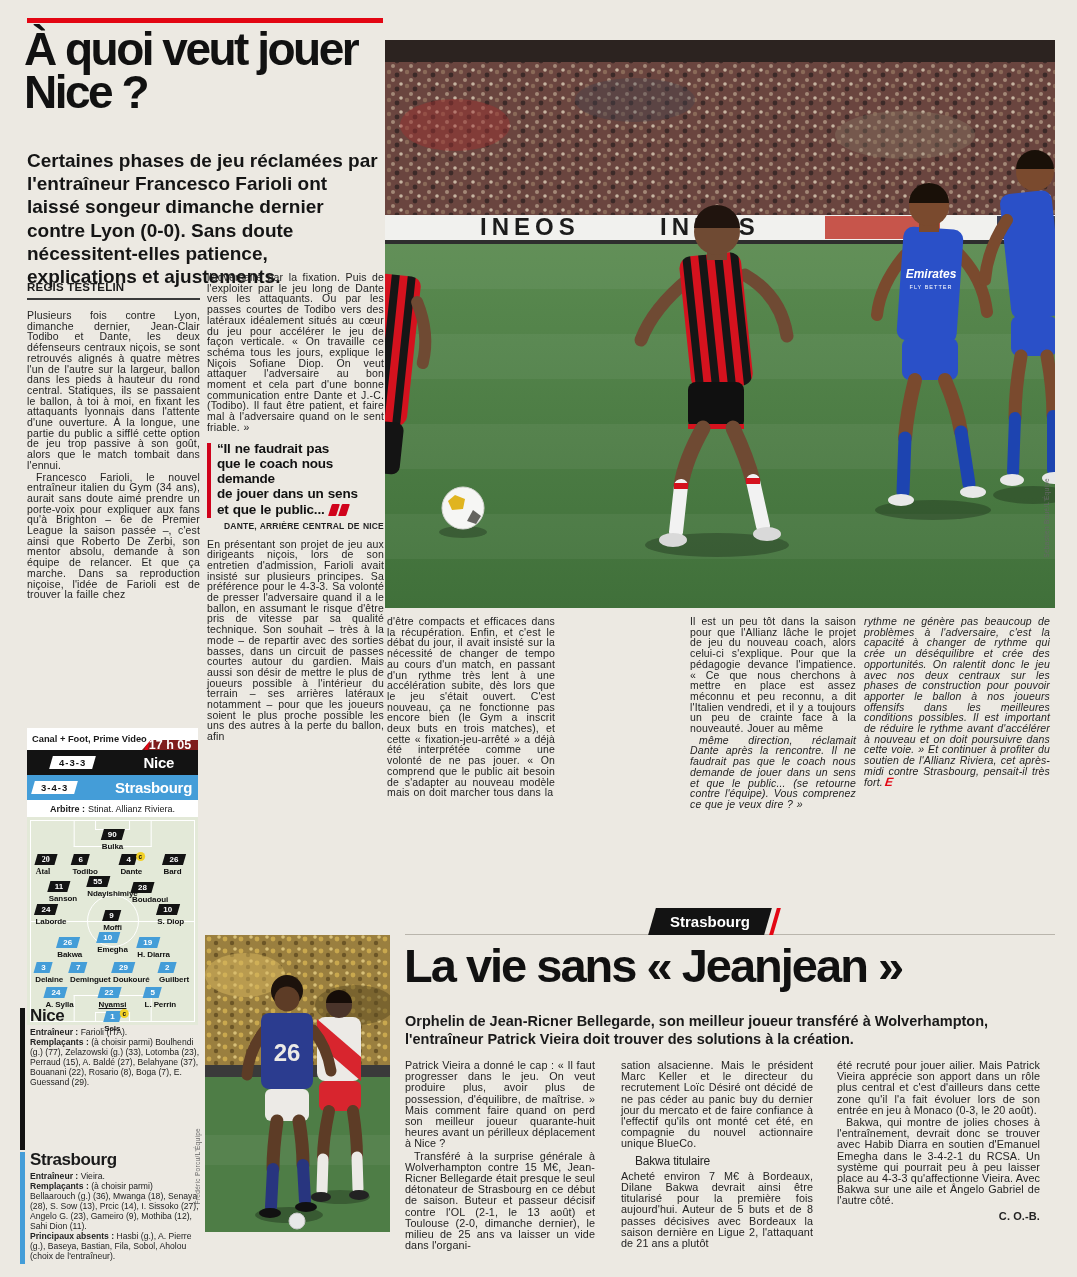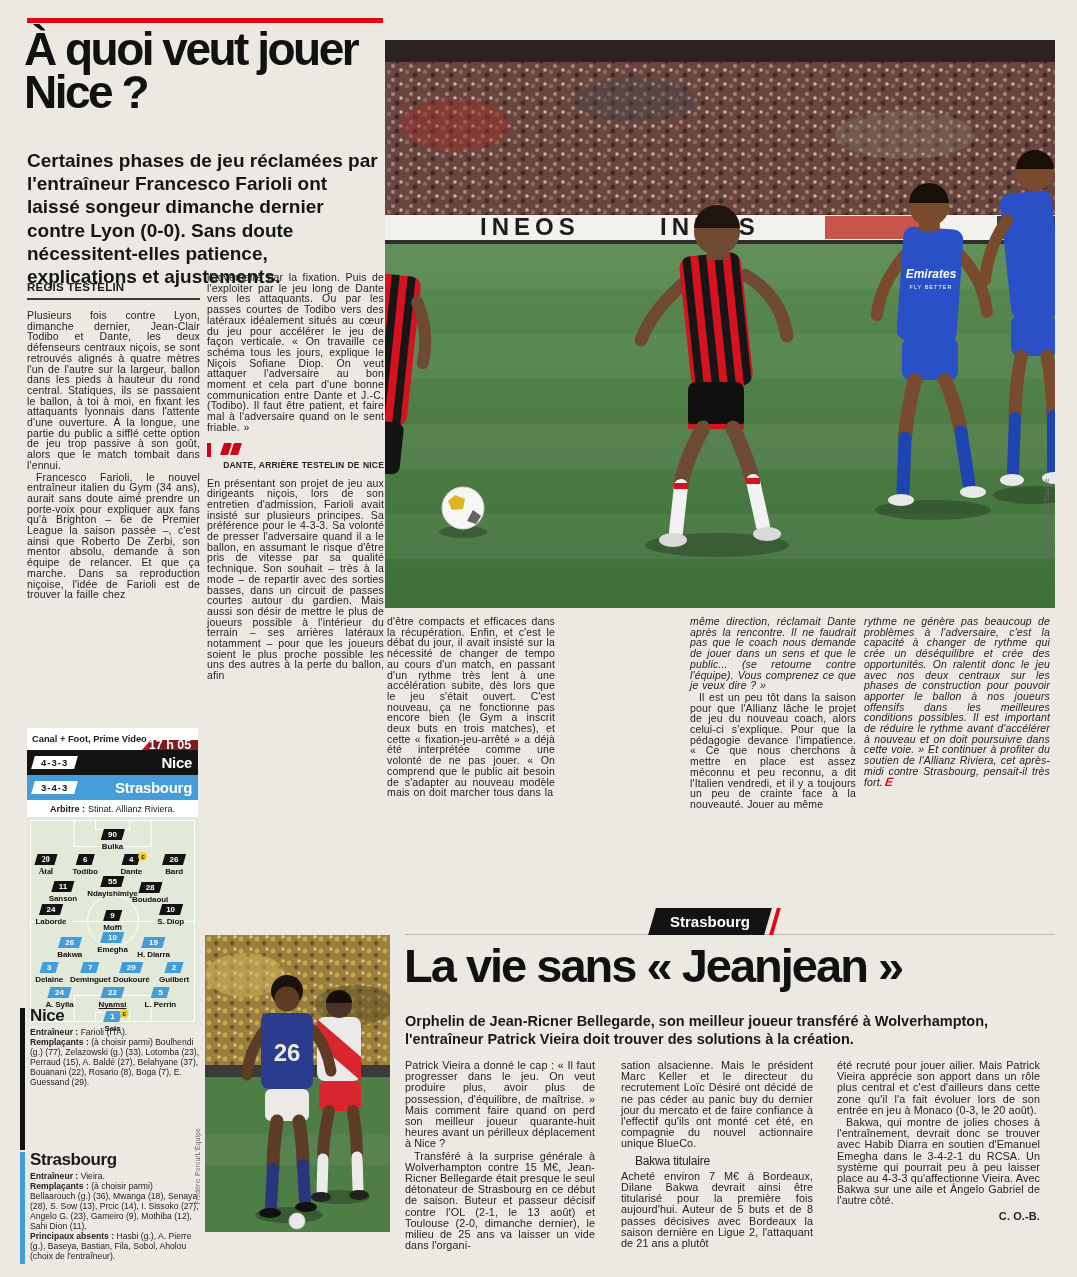--- a/index.html
+++ b/index.html
@@ -42,41 +42,41 @@
   
   .photo{position:absolute;overflow:hidden;background:#555}
   #photo1{left:385px;top:40px;width:670px;height:568px}
   #photo2{left:205px;top:935px;width:185px;height:297px}
 
   
   .lg-row{position:absolute;left:27px;width:171px;display:flex;align-items:center}
   #lg-broadcast{top:728px;height:22px;background:#fff;font-size:9.3px;font-weight:800;padding-left:5px}
   .timebox{position:absolute;right:0;top:12px;bottom:0;width:56px;background:#7f1d1d;color:#fff;font-size:12.5px;font-weight:800;display:flex;align-items:center;justify-content:center;clip-path:polygon(16% 0,100% 0,100% 100%,0 100%)}
   .timebox::before{content:"";position:absolute;left:4px;top:0;bottom:0;width:3px;background:#e30613;transform:skewX(-16deg)}
-  #lg-home{top:750px;height:25px;background:#131313;justify-content:space-between;padding:0 6px}
+  #lg-home{top:750px;height:25px;background:#131313;justify-content:space-between;padding:0 24px}
   #lg-away{top:775px;height:25px;background:#449dd8;justify-content:space-between;padding:0 6px}
   .fchip{position:relative;font-size:9.5px;font-weight:800;color:#111;padding:1px 8px}
   .fchip::before{content:"";position:absolute;inset:0;background:#fff;transform:skewX(-16deg)}
   .fchip b{position:relative;letter-spacing:1px}
   .teamname{color:#fff;font-size:15px;font-weight:800;letter-spacing:-.3px}
   #lg-ref{top:800px;height:17px;background:#fff;font-size:9px;justify-content:center}
   #lg-ref b{margin-right:3px}
 
   .pitch{position:absolute;left:27px;top:817px;width:171px;height:208px;background:#e3e9d8}
   .pitch .frame{position:absolute;inset:3px;border:1px solid #fff}
   .pitch .half{position:absolute;left:3px;right:3px;top:50%;height:1px;background:#fff}
   .pitch .circle{position:absolute;left:50%;top:50%;width:52px;height:52px;border:1px solid #fff;border-radius:50%;transform:translate(-50%,-50%)}
   .pitch .boxT,.pitch .boxB{position:absolute;left:50%;transform:translateX(-50%);width:46%;height:13%;border:1px solid #fff}
   .pitch .boxT{top:3px;border-top:none}
   .pitch .boxB{bottom:3px;border-bottom:none}
   .pitch .gboxT,.pitch .gboxB{position:absolute;left:50%;transform:translateX(-50%);width:21%;height:5%;border:1px solid #fff}
   .pitch .gboxT{top:3px;border-top:none}
   .pitch .gboxB{bottom:3px;border-bottom:none}
 
-  .player{position:absolute;transform:translateX(-50%);text-align:center;width:max-content}
+  .player{position:absolute;transform:translateX(-50%);text-align:left;width:max-content}
   .chip{display:inline-block;position:relative;padding:1px 6px;font-size:8px;font-weight:800;color:#fff;line-height:9px}
   .chip::before{content:"";position:absolute;inset:0;background:#131313;transform:skewX(-16deg)}
   .chip .num{position:relative}
   .player.rcs .chip::before{background:#449dd8}
   .capb{position:absolute;right:-8px;top:-2px;width:9px;height:9px;border-radius:50%;background:#f2d127;color:#111;font-size:6.5px;font-weight:800;display:none;align-items:center;justify-content:center;z-index:2}
   .player.cap .capb{display:flex}
   .pname{font-size:8px;font-weight:800;color:#111;margin-top:1px;white-space:nowrap;letter-spacing:-.1px}
 
   
   .teambar{position:absolute;left:20px;width:5px}
@@ -117,36 +117,39 @@
   <div class="bodycol" id="col1">
       <p class="bp">Plusieurs fois contre Lyon, dimanche dernier, Jean-Clair Todibo et Dante, les deux défenseurs centraux niçois, se sont retrouvés alignés à quatre mètres l'un de l'autre sur la largeur, ballon dans les pieds à hauteur du rond central. Statiques, ils se passaient le ballon, à toi à moi, en fixant les attaquants lyonnais dans l'attente d'une ouverture. À la longue, une partie du public a sifflé cette option de jeu trop passive à son goût, alors que le match tombait dans l'ennui.</p>
       <p class="bp">Francesco Farioli, le nouvel entraîneur italien du Gym (34 ans), aurait sans doute aimé prendre un porte-voix pour expliquer aux fans qu'à Brighton – 6e de Premier League la saison passée –, c'est ainsi que Roberto De Zerbi, son mentor absolu, demande à son équipe de relancer. Et que ça marche. Dans sa reproduction niçoise, l'idée de Farioli est de trouver la faille chez</p>
     </div>
 
   <div class="bodycol" id="col2">
     <div>
         <p class="bp">l'adversaire par la fixation. Puis de l'exploiter par le jeu long de Dante vers les attaquants. Ou par les passes courtes de Todibo vers des latéraux idéalement situés au cœur du jeu pour accélérer le jeu de façon verticale. « On travaille ce schéma tous les jours, explique le Niçois Sofiane Diop. On veut attaquer l'adversaire au bon moment et cela part d'une bonne communication entre Dante et J.-C. (Todibo). Il faut être patient, et faire mal à l'adversaire quand on le sent friable. »</p>
       </div>
     <div class="pullquote">
-      <div class="pq-text"><span class="pq-mark"><i></i><i></i></span></div>
-      <div class="pq-attr">DANTE, ARRIÈRE TESTELIN DE NICE</div>
+      <div class="pq-text"><span>“Il ne faudrait pas
+que le coach nous demande
+de jouer dans un sens
+et que le public...</span><span class="pq-mark"><i></i><i></i></span></div>
+      <div class="pq-attr">DANTE, ARRIÈRE CENTRAL DE NICE</div>
     </div>
     <div>
         <p class="bp">En présentant son projet de jeu aux dirigeants niçois, lors de son entretien d'admission, Farioli avait insisté sur plusieurs principes. Sa préférence pour le 4-3-3. Sa volonté de presser l'adversaire quand il a le ballon, en assumant le risque d'être pris de vitesse par sa qualité technique. Son souhait – très à la mode – de repartir avec des sorties basses, dans un circuit de passes courtes autour du gardien. Mais aussi son désir de mettre le plus de joueurs possible à l'intérieur du terrain – ses arrières latéraux notamment – pour que les joueurs soient le plus proche possible les uns des autres à la perte du ballon, afin</p>
       </div>
   </div>
 
   <div class="bodycol" id="col3">
       <p class="bp">d'être compacts et efficaces dans la récupération. Enfin, et c'est le débat du jour, il avait insisté sur la nécessité de changer de tempo au cours d'un match, en passant d'un rythme très lent à une accélération subite, dès lors que le jeu s'était ouvert. C'est nouveau, ça ne fonctionne pas encore bien (le Gym a inscrit deux buts en trois matches), et cette « fixation-jeu-arrêté » a déjà été interprétée comme une volonté de ne pas jouer. « On comprend que le public ait besoin de s'adapter au nouveau modèle mais on doit marcher tous dans la</p>
     </div>
 
 
   <div class="bodycol" id="col5">
+      <p class="bp">Il est un peu tôt dans la saison pour que l'Allianz lâche le projet de jeu du nouveau coach, alors celui-ci s'explique. Pour que la pédagogie devance l'impatience. « Ce que nous cherchons à mettre en place est assez méconnu et peu reconnu, a dit l'Italien vendredi, et il y a toujours un peu de crainte face à la nouveauté. Jouer au même</p>
       <p class="bp ital">même direction, réclamait Dante après la rencontre. Il ne faudrait pas que le coach nous demande de jouer dans un sens et que le public... (se retourne contre l'équipe). Vous comprenez ce que je veux dire ? »</p>
-      <p class="bp">Il est un peu tôt dans la saison pour que l'Allianz lâche le projet de jeu du nouveau coach, alors celui-ci s'explique. Pour que la pédagogie devance l'impatience. « Ce que nous cherchons à mettre en place est assez méconnu et peu reconnu, a dit l'Italien vendredi, et il y a toujours un peu de crainte face à la nouveauté. Jouer au même</p>
     </div>
 
   <div class="bodycol" id="col6">
     <span class="ital">rythme ne génère pas beaucoup de problèmes à l'adversaire, c'est la capacité à changer de rythme qui crée un déséquilibre et crée des opportunités. On ralentit donc le jeu avec nos deux centraux sur les phases de construction pour pouvoir apporter le ballon à nos joueurs offensifs dans les meilleures conditions possibles. Il est important de réduire le rythme avant d'accélérer à nouveau et on doit poursuivre dans cette voie. » Et continuer à profiter du soutien de l'Allianz Riviera, cet après-midi contre Strasbourg, pensait-il très fort.</span><span class="elogo">E</span>
   </div>
 
   <div class="photo" id="photo1">
     <svg viewBox="0 0 670 568" width="670" height="568">
       <defs>
         <pattern id="crowdp" width="18" height="14" patternUnits="userSpaceOnUse">

